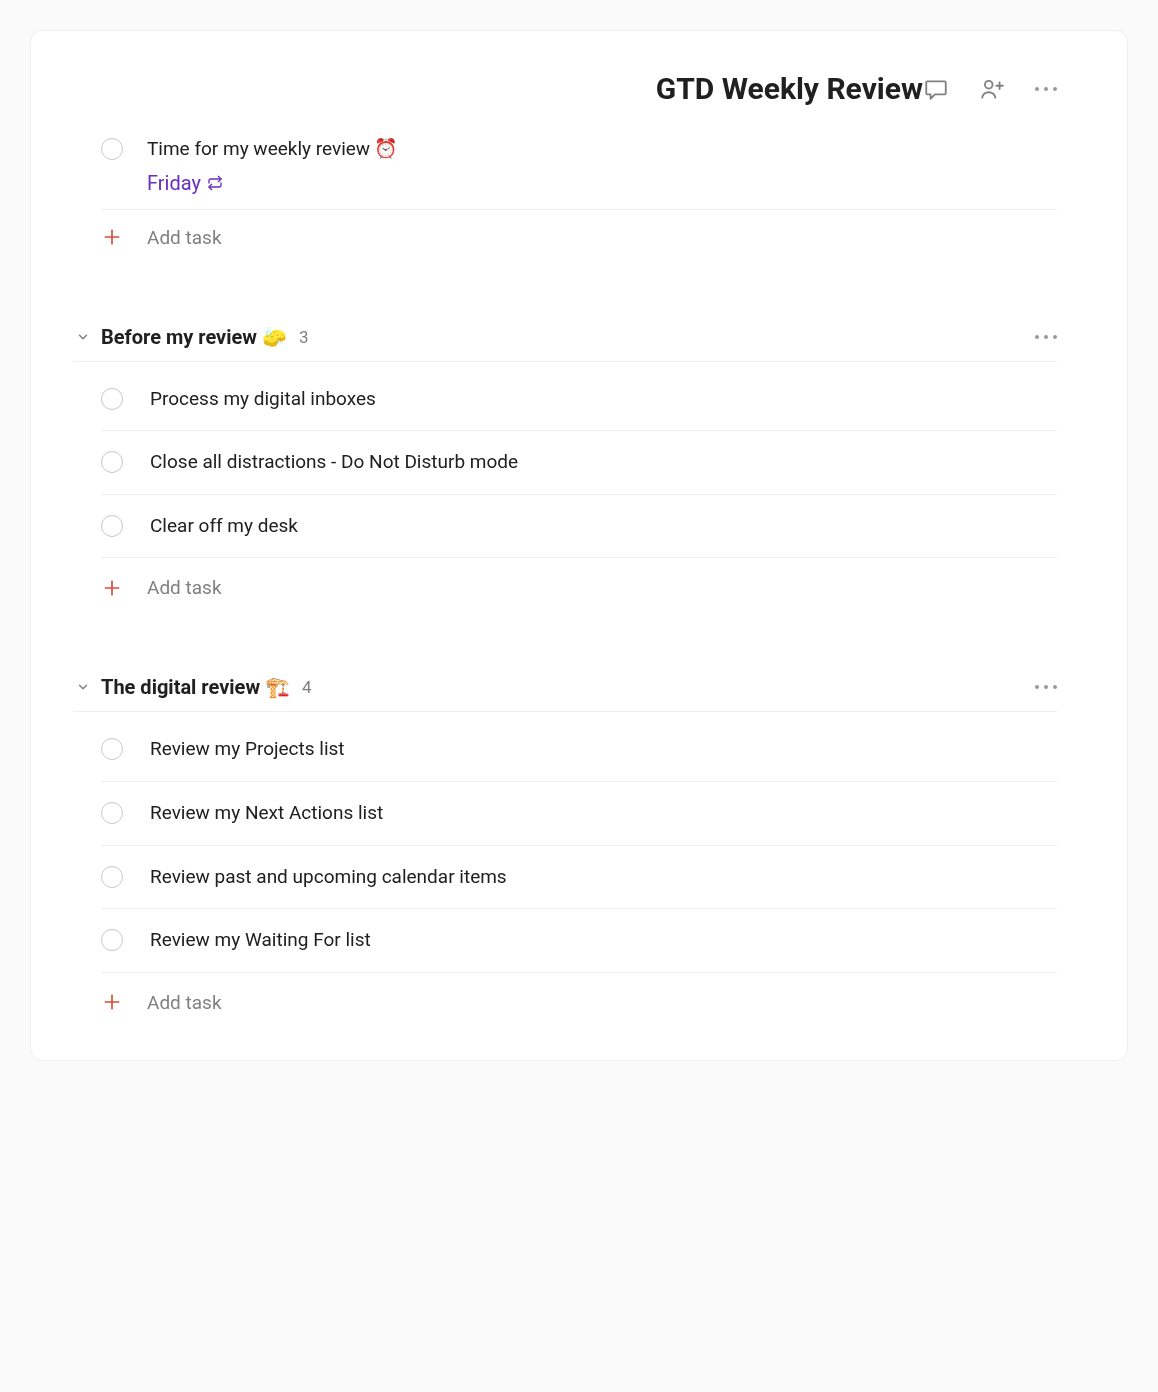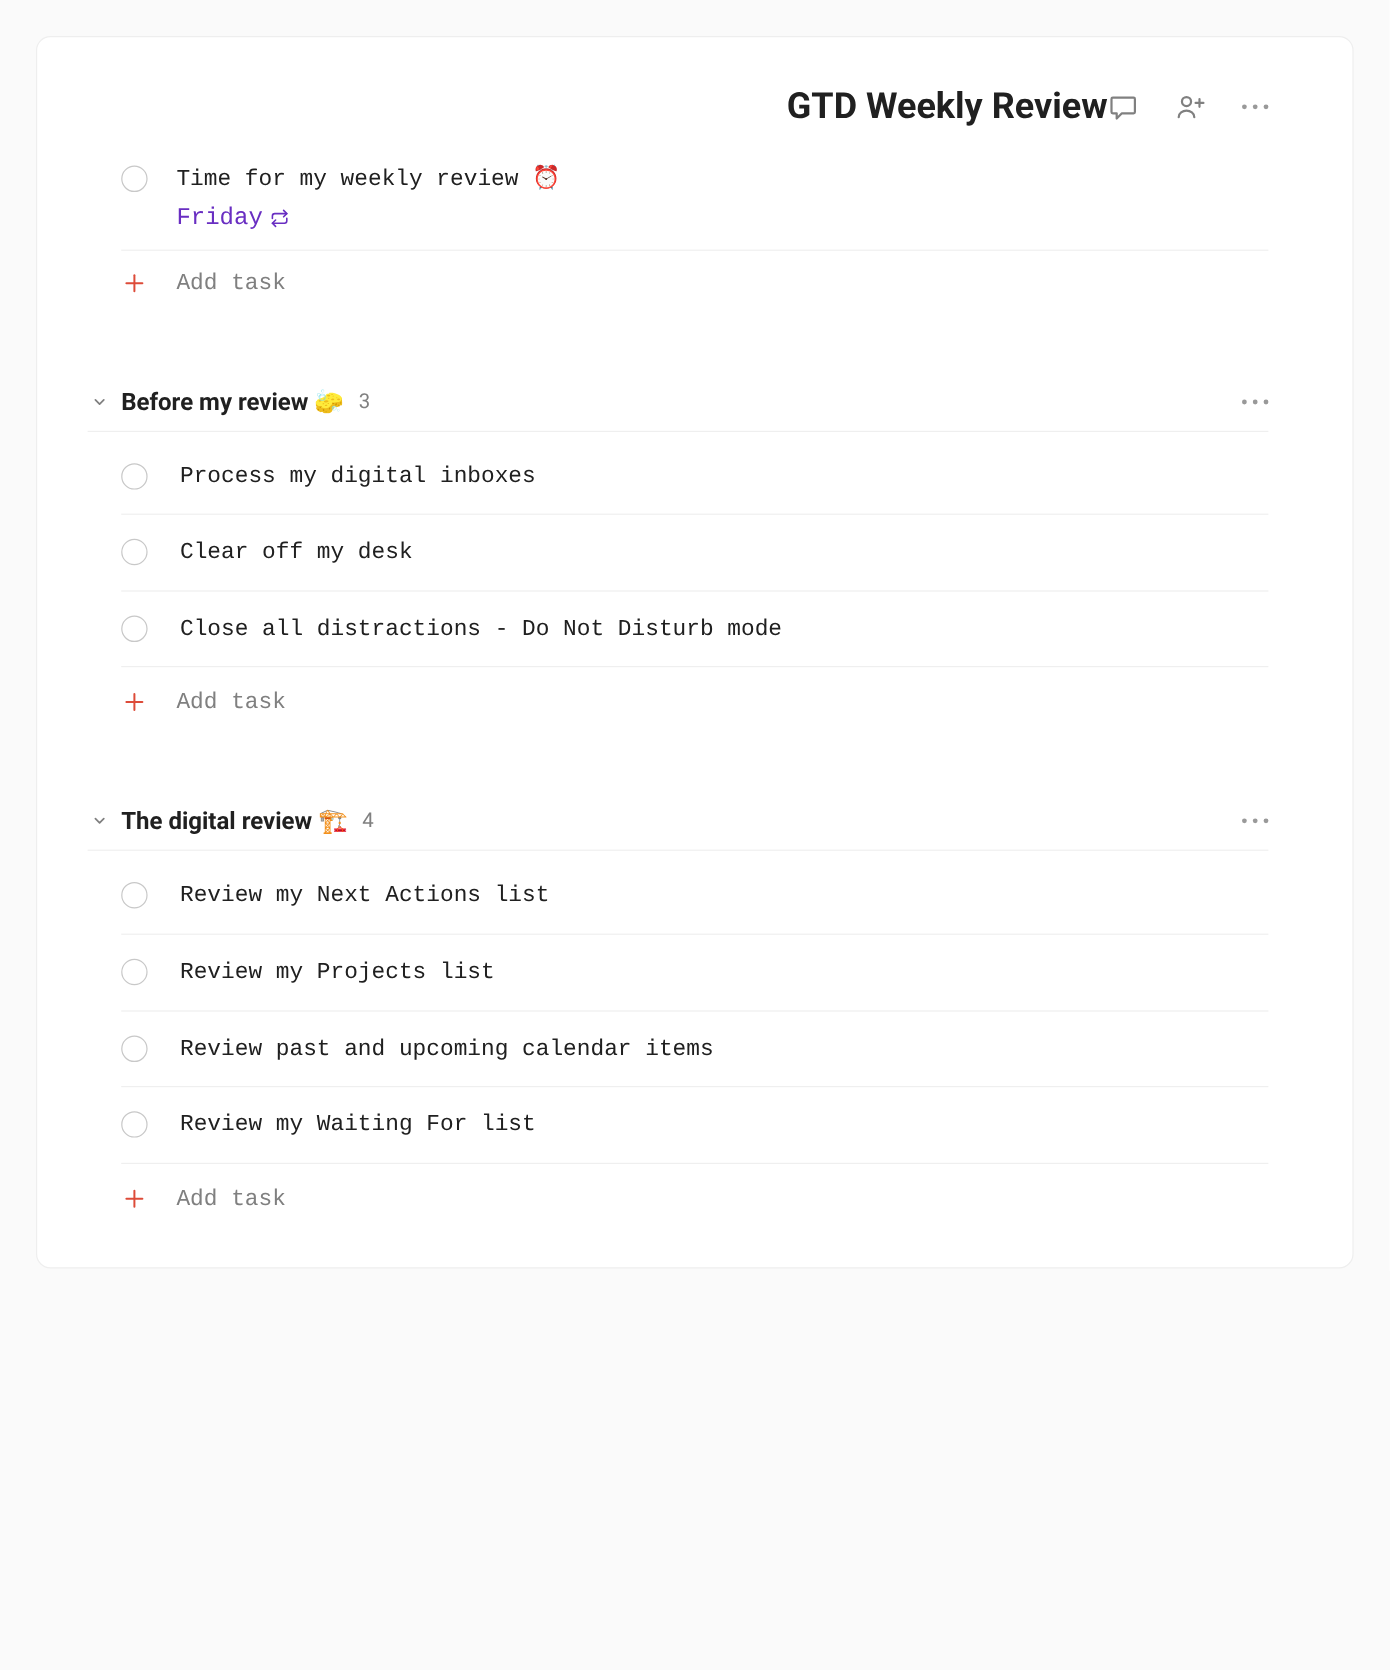--- a/index.html
+++ b/index.html
@@ -57,21 +57,20 @@
     }
     .dots span {
       width: 4px;
       height: 4px;
       background: #999999;
       border-radius: 50%;
       display: block;
     }
     .task-list {
       margin-left: 0;
-      font-family: Liberation Mono, monospace;
     }
     .task-item {
       display: flex;
       align-items: flex-start;
       gap: 24px;
       padding: 14px 0;
       border-bottom: 1px solid #efefef;
     }
     .task-item:first-child {
       padding-top: 0;
@@ -270,27 +269,27 @@
     <div class="task-list">
       <div class="task-item">
         <div class="checkbox"></div>
         <div class="task-content">
             <div class="task-title">Process my digital inboxes</div>
           </div>
       </div>
       <div class="task-item">
         <div class="checkbox"></div>
         <div class="task-content">
+            <div class="task-title">Close all distractions - Do Not Disturb mode</div>
+          </div>
+      </div>
+      <div class="task-item">
+        <div class="checkbox"></div>
+        <div class="task-content">
             <div class="task-title">Clear off my desk</div>
-          </div>
-      </div>
-      <div class="task-item">
-        <div class="checkbox"></div>
-        <div class="task-content">
-            <div class="task-title">Close all distractions - Do Not Disturb mode</div>
           </div>
       </div>
       <div class="add-task">
         <div class="plus-icon">
           <svg viewBox="0 0 24 24" fill="none" stroke="currentColor" stroke-width="2" stroke-linecap="round">
             <line x1="12" y1="4" x2="12" y2="20"></line>
             <line x1="4" y1="12" x2="20" y2="12"></line>
           </svg>
         </div>
         <div class="add-task-label">Add task</div>
@@ -310,27 +309,27 @@
       <div class="section-dots">
         <span></span>
           <span></span>
           <span></span>
       </div>
     </div>
     <div class="task-list">
       <div class="task-item">
         <div class="checkbox"></div>
         <div class="task-content">
+            <div class="task-title">Review my Projects list</div>
+          </div>
+      </div>
+      <div class="task-item">
+        <div class="checkbox"></div>
+        <div class="task-content">
             <div class="task-title">Review my Next Actions list</div>
-          </div>
-      </div>
-      <div class="task-item">
-        <div class="checkbox"></div>
-        <div class="task-content">
-            <div class="task-title">Review my Projects list</div>
           </div>
       </div>
       <div class="task-item">
         <div class="checkbox"></div>
         <div class="task-content">
             <div class="task-title">Review past and upcoming calendar items</div>
           </div>
       </div>
       <div class="task-item">
         <div class="checkbox"></div>

